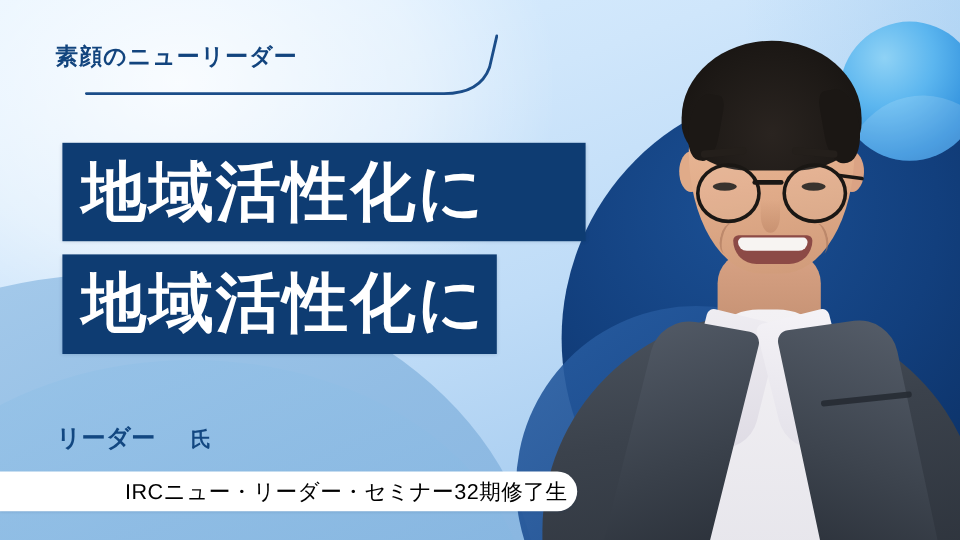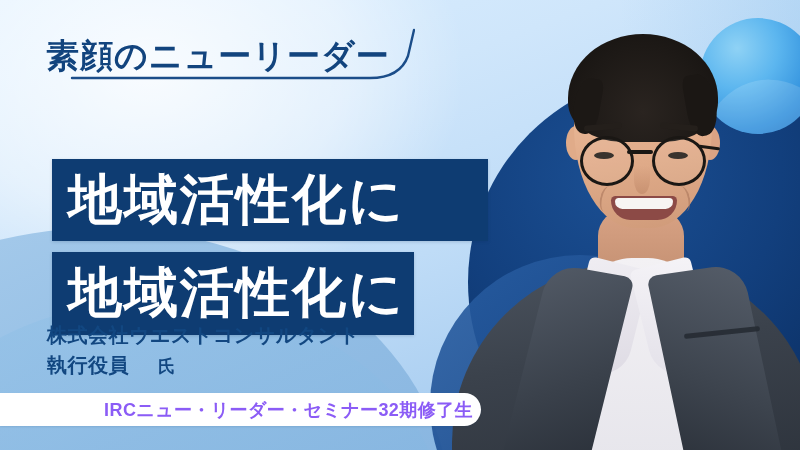--- a/index.html
+++ b/index.html
@@ -184,37 +184,36 @@
   .p-smile-r{
     position:absolute;left:206px;top:186px;width:12px;height:26px;
     border-right:2.5px solid rgba(170,118,92,.6);border-radius:50%;transform:rotate(-12deg);
   }
 
   
   .content{position:absolute;inset:0;}
 
   .kicker{
     position:absolute;left:46px;top:34px;
-    font-size:33px;font-weight:700;color:#12447e;letter-spacing:1px;
+    font-size:19px;font-weight:700;color:#12447e;letter-spacing:1px;
     white-space:nowrap;
   }
   .kicker-swoosh{
     position:absolute;left:70px;top:26px;width:345px;height:60px;
     pointer-events:none;
   }
 
   .title-box{
     position:absolute;
     background:#0e3c72;
     color:#ffffff;
     font-weight:700;
     display:flex;align-items:center;
     letter-spacing:2px;
     box-shadow:0 1px 3px rgba(10,40,80,.18);
-    margin-top:40px;
   }
   .title-box-1{
     left:52px;top:119px;width:420px;height:82px;
     font-size:54px;padding-left:16px;
   }
   .title-box-2{
     left:52px;top:212px;width:346px;height:83px;
     font-size:54px;padding-left:16px;
   }
 
@@ -234,21 +233,21 @@
   .person .suffix{font-size:17px;margin-left:7px;}
 
   .pill{
     position:absolute;left:0;top:393px;width:481px;height:33px;
     background:#ffffff;
     border-radius:0 17px 17px 0;
     display:flex;align-items:center;justify-content:center;
     box-shadow:0 1px 2px rgba(20,60,110,.12);
   }
   .pill-text{
-    font-size:18px;font-weight:700;color:#8b5cf6;letter-spacing:.4px;
+    font-size:18px;font-weight:400;color:#000000;letter-spacing:.4px;
     white-space:nowrap;padding-left:96px;
   }
 </style>
 </head>
 <body>
 
 <div id="stage">
 
   <div class="bg-layer">
     <div class="soft-wash-top"></div>
@@ -295,24 +294,23 @@
     <div class="kicker">素顔のニューリーダー</div>
 
     <svg class="kicker-swoosh" viewBox="0 0 345 60">
       <path d="M2 52 L300 52 Q330 52 338 30 L344 4" fill="none" stroke="#1b4d89" stroke-width="2.4" stroke-linecap="round"></path>
     </svg>
 
     <div class="title-box title-box-1">地域活性化に</div>
 
     <div class="title-box title-box-2">地域活性化に</div>
 
-    <div class="org">株式会社ウエストコンサルタント</div>
 
     <div class="person">
-      <span class="role">執行役員</span>
+      <span class="role">リーダー</span>
       <span class="gap"></span>
       <span class="suffix">氏</span>
     </div>
 
     <div class="pill">
       <span class="pill-text">IRCニュー・リーダー・セミナー32期修了生</span>
     </div>
 
   </div>
 </div>

